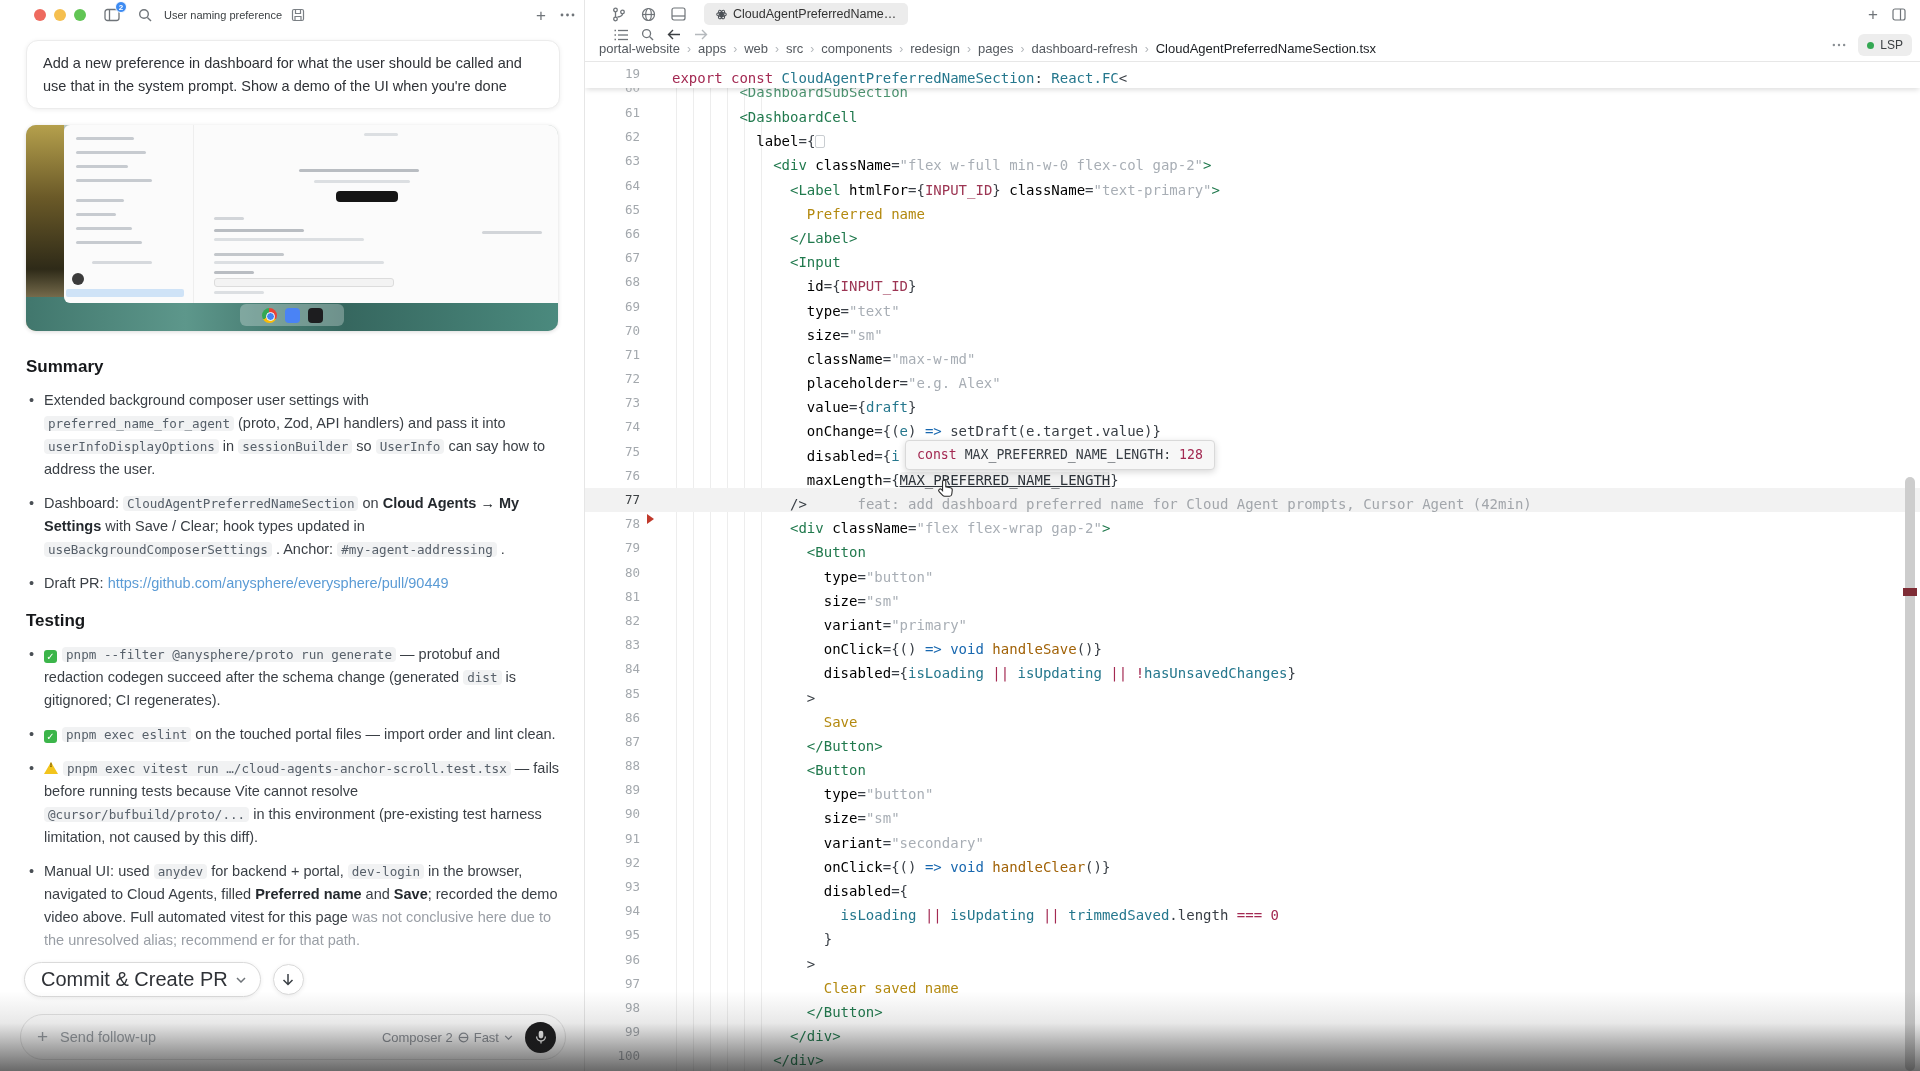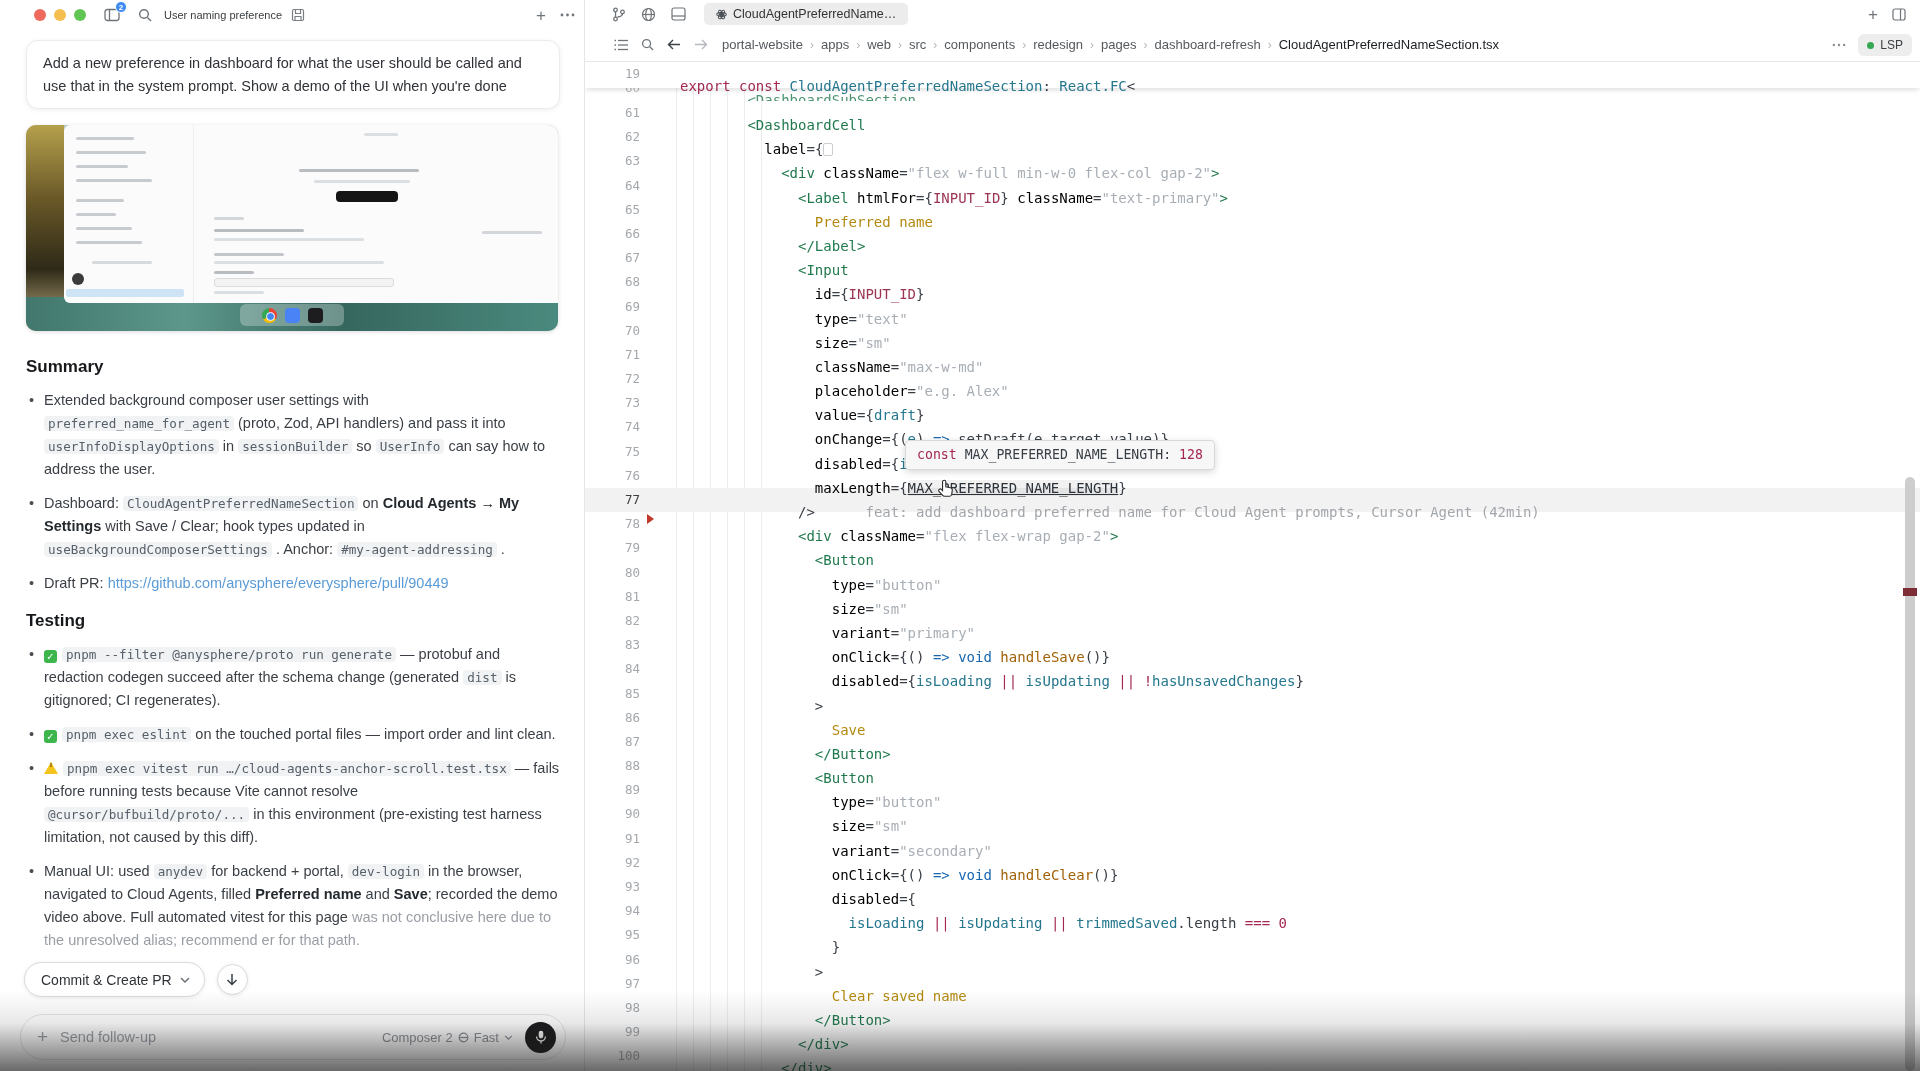--- a/index.html
+++ b/index.html
@@ -58,58 +58,58 @@
   .sl { color:#5b9bd5; }
   .sm { color:#999ea5; }
   .ic-chk { display:inline-block; width:13px; height:13px; background:#3cb54a; border-radius:3px; color:#fff;
     font-size:10px; font-weight:700; text-align:center; line-height:13px; vertical-align:-1px; margin-right:5px; }
   .ic-wrn { display:inline-block; width:14px; height:12px; background:#f2c41d;
     clip-path:polygon(50% 0,100% 100%,0 100%); position:relative; vertical-align:-1px; margin-right:5px; text-align:center; }
   .ic-wrn::after { content:"!"; position:absolute; left:0; right:0; bottom:-2px; color:#6e5200; font-size:9px; font-weight:700; }
 
   .commit-row { position:absolute; left:24px; top:962px; display:flex; align-items:center; gap:12px; z-index:5; }
   .commit-btn { background:#fff; border:1px solid #dadada; border-radius:18px; height:35px; padding:0 14px 0 16px;
-    display:flex; align-items:center; gap:8px; font-size:14px; color:#2f3237; box-shadow:0 1px 4px rgba(0,0,0,.08); cursor:pointer; }
+    display:flex; align-items:center; gap:8px; font-size:20px; color:#2f3237; box-shadow:0 1px 4px rgba(0,0,0,.08); cursor:pointer; }
   .circle-btn { width:31px; height:31px; border-radius:50%; background:#fff; border:1px solid #dadada;
     box-shadow:0 1px 4px rgba(0,0,0,.08); display:flex; align-items:center; justify-content:center; color:#3a3f45; }
 
   .followup { position:absolute; left:20px; top:1014px; width:546px; height:46px; background:rgba(255,255,255,.92);
     border:1px solid #e3e3e3; border-radius:23px; display:flex; align-items:center; padding:0 9px 0 16px; z-index:4; }
   .fu-plus { color:#9aa0a6; font-size:19px; margin-right:12px; }
   .fu-ph { color:#9aa0a6; font-size:14.5px; flex:1; }
   .fu-model { display:flex; align-items:center; gap:5px; color:#8b9097; font-size:13px; margin-right:12px; }
   .mic-btn { width:31px; height:31px; border-radius:50%; background:#1b1b1d; display:flex; align-items:center; justify-content:center; }
 
   
   .editor { position:absolute; left:585px; top:0; width:1335px; height:1071px; background:#fff; }
   .tabrow { position:absolute; left:0; top:0; width:100%; height:28px; display:flex; align-items:center; }
   .ed-ics { display:flex; align-items:center; gap:15px; margin-left:27px; color:#6f7479; }
   .tab { margin-left:18px; height:22px; background:#ececec; border-radius:5px; display:flex; align-items:center;
     gap:6px; padding:0 12px; font-size:12.5px; color:#333; }
   .win-ics { position:absolute; right:14px; top:0; height:28px; display:flex; align-items:center; gap:14px; color:#6f7479; }
   .crumbs { position:absolute; left:0; top:28px; width:100%; height:34px; border-bottom:1px solid #e7e7e7;
-    display:flex; font-size:13px; color:#54595f; }
+    display:flex; font-size:13px; color:#54595f;flex-direction:column; }
   .cr-ics { display:flex; align-items:center; gap:13px; margin-left:29px; color:#6f7479; }
   .crumb-list { display:flex; align-items:center; margin-left:14px; white-space:nowrap; }
   .crumb-sep { color:#b3b7bb; margin:0 7px; font-size:12px; }
   .crumb-last { color:#1c1f23; }
   .crumbs-right { position:absolute; right:8px; top:0; height:34px; display:flex; align-items:center; gap:12px; }
   .lsp { background:#ededed; border-radius:6px; height:22px; display:flex; align-items:center; gap:6px;
     padding:0 9px; font-size:12px; color:#3c4043; }
   .lsp-dot { width:7px; height:7px; border-radius:50%; background:#34a853; }
 
   .codewrap { position:absolute; left:0; top:62px; right:0; bottom:0; overflow:hidden; }
   .guides { position:absolute; left:0; top:26px; bottom:0; width:100%; pointer-events:none; }
   .guide { position:absolute; top:0; bottom:0; width:1px; background:#ededed; }
   .crow { display:flex; height:24.2px; }
   .crow.hl { background:#f2f2f2; }
   .gut { flex:none; width:69px; text-align:right; padding-right:14px; color:#a3a8ad;
     font:12.5px/24.2px "DejaVu Sans Mono","Liberation Mono",monospace; }
   .crow.hl .gut { color:#3c4043; }
-  .crow pre { margin:12px; padding-left:14px; font:14px/24.2px "DejaVu Sans Mono","Liberation Mono",monospace; color:#383e45; }
+  .crow pre { margin:4px; padding-left:14px; font:14px/24.2px "DejaVu Sans Mono","Liberation Mono",monospace; color:#383e45; }
   .rows { position:absolute; left:0; top:39px; width:100%; }
   .sticky { position:absolute; left:0; top:0; width:100%; height:26px; background:#fff; z-index:10;
     box-shadow:0 3px 5px -1px rgba(0,0,0,.13); }
   .sticky .crow { height:26px; }
   .clip60 { position:absolute; left:0; top:26px; width:100%; height:13px; overflow:hidden; opacity:.8; }
   .clip60 .crow { transform:translateY(-12px); }
 
   .c-kw{color:#a32952;} .c-tag{color:#20794d;} .c-attr{color:#000000;} .c-str{color:#a8aeb5;}
   .c-txt{color:#b3890f;} .c-id{color:#25778d;} .c-fn{color:#a16207;} .c-num{color:#a32952;}
   .c-pl{color:#383e45;} .c-cst{color:#9c3553;} .c-ob{color:#1767af;}

